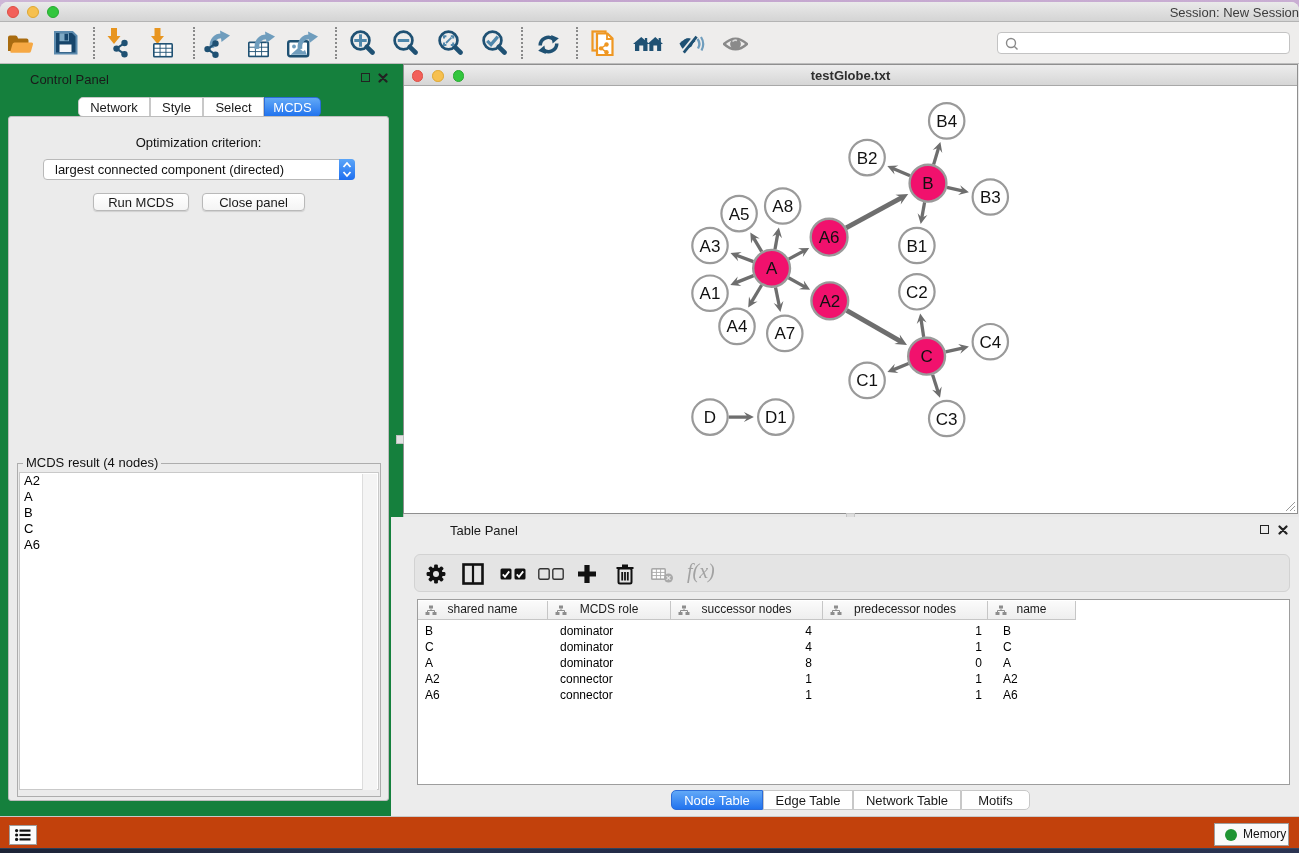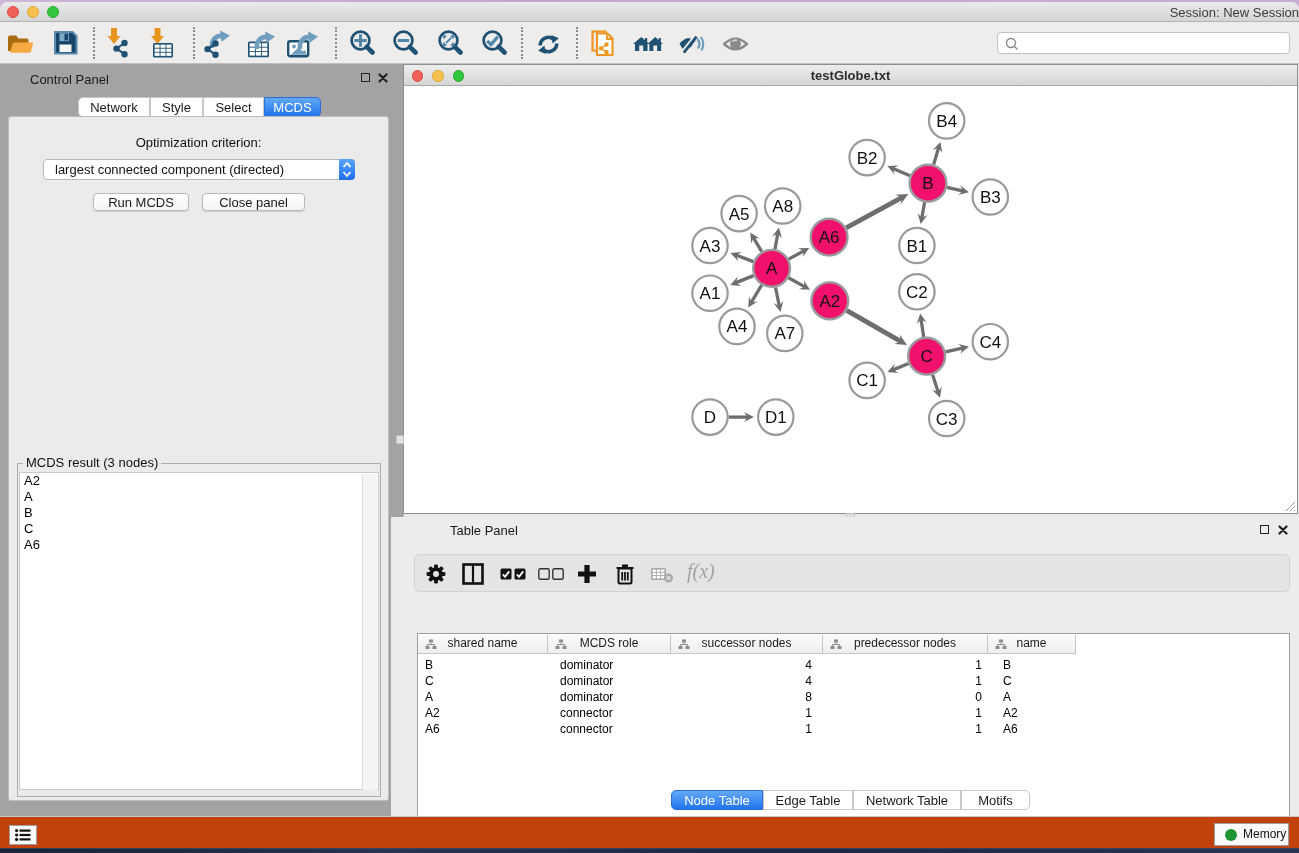--- a/index.html
+++ b/index.html
@@ -6,39 +6,39 @@
 .abs { position:absolute; }
 #purple { left:0; top:0; width:1299px; height:14px; background:linear-gradient(90deg,#cdb6d6,#c3a4ce 40%,#c9aed3); }
 #app { left:0; top:2px; width:1299px; height:846px; background:#ebebeb; border-radius:8px 8px 0 0; }
 #titlebar { position:absolute; left:0; top:0; width:1299px; height:20px; background:linear-gradient(#eaeaea,#d4d4d4); border-radius:8px 8px 0 0; border-bottom:1px solid #b4b4b4; }
 #titlebar .t { position:absolute; left:0; right:0; top:3px; text-align:right; font-size:13px; color:#3c3c3c; }
 .light { position:absolute; width:12px; height:12px; border-radius:50%; top:4px; }
 #toolbar { position:absolute; left:0; top:20px; width:1299px; height:42px; background:#eeedec; border-bottom:1px solid #bdbdbd; }
 .vsep { position:absolute; top:5px; height:32px; border-left:2px dotted #8a8a8a; }
 #search { position:absolute; left:997px; top:10px; width:293px; height:22px; background:#fff; border:1px solid #c3c3c3; border-radius:4px; }
 #main { position:absolute; left:0; top:62px; width:1299px; height:752px; background:#e9e9e9; }
-#cpanel { position:absolute; left:0; top:0; width:404px; height:752px; background:#a3a3a3; border-right:1px solid #c0c0c0; }
+#cpanel { position:absolute; left:0; top:0; width:404px; height:752px; background:#15803d; border-right:1px solid #c0c0c0; }
 .paneltitle { font-size:13px; color:#1a1a1a; }
 #tabbar { position:absolute; left:78px; top:33px; width:243px; height:20px;padding-left:26px; }
 .seg { position:absolute; top:0; height:20px; background:#fff; border:1px solid #c8c8c8; font-size:13px; color:#1a1a1a; text-align:center; line-height:19px; }
 .seg.sel { background:linear-gradient(#62a9f7,#2173ee); color:#fff; border-color:#2b6cd8; }
 #cpcontent { position:absolute; left:8px; top:52px; width:381px; height:685px; background:#ebebeb; border:1px solid #bdbdbd; border-radius:3px; }
 .btn { position:absolute; background:linear-gradient(#ffffff,#f4f4f4); border:1px solid #b9b9b9; border-radius:4px; font-size:13px; color:#1a1a1a; text-align:center; box-shadow:0 1px 1px rgba(0,0,0,0.12); }
 #groupbox { position:absolute; left:8px; top:346px; width:364px; height:334px; border:1px solid #adadad; }
 #grouplab { position:absolute; left:5px; top:-9px; background:#ebebeb; padding:0 3px; font-size:13px; color:#111; }
 #mcdslist { position:absolute; left:1px; top:8px; width:360px; height:318px; background:#fff; border:1px solid #c9c9c9; font-size:13px; color:#000; }
 #mcdslist .li { padding-left:4px; height:16px; line-height:16px; }
 #listsb { position:absolute; right:1px; top:1px; width:15px; height:316px; background:#f4f4f4; border-left:1px solid #ddd; }
 #statusbar { position:absolute; left:0; top:814px; width:1299px; height:32px; background:#c2410c; border-top:1px solid #c9c9c9; }
 #netwin { position:absolute; left:403px; top:0px; width:895px; height:450px; background:#fff; border:1px solid #8f8f8f; }
 #nettitle { position:absolute; left:0; top:0; right:0; height:21px; background:linear-gradient(#ededed,#d6d6d6); border-bottom:1px solid #a8a8a8; }
 #nettitle .t { position:absolute; left:0; right:0; top:3px; text-align:center; font-size:13px; font-weight:bold; color:#2e2e2e; }
 #tablepanel { position:absolute; left:391px; top:453px; width:908px; height:299px; background:#ececec; }
 #tptoolbar { position:absolute; left:23px; top:37px; width:876px; height:38px; background:#e4e4e4; border:1px solid #d2d2d2; border-radius:6px; }
-#tbl { position:absolute; left:26px; top:82px; width:873px; height:186px; background:#fff; border:1px solid #9d9d9d;margin-top:34px; }
+#tbl { position:absolute; left:26px; top:82px; width:873px; height:186px; background:#fff; border:1px solid #9d9d9d; }
 .hcell { position:absolute; top:1px; height:19px; background:linear-gradient(#fbfbfb,#eeeeee); border-right:1px solid #c6c6c6; border-bottom:1px solid #c6c6c6; font-size:12px; color:#1a1a1a; text-align:center; line-height:17px; }
 .trow { position:absolute; left:1px; width:660px; height:16px; font-size:12px; color:#000; }
 .trow span { position:absolute; }
 #bottomtabs { position:absolute; left:280px; top:273px; height:22px; }
 #memlight { position:absolute; left:1214px; top:6px; width:75px; height:23px; background:#fafafa; border:1px solid #9e9e9e; font-size:12px; color:#111; }
 </style></head>
 <body>
 <div id="purple" class="abs"></div>
 <div class="abs" style="left:0;top:848px;width:1299px;height:1px;background:#3d5671;opacity:0.55;"></div>
 <div id="app" class="abs">
@@ -199,21 +199,21 @@
             <div style="position:absolute;left:11px;top:2px;font-size:13px;color:#111;">largest connected component (directed)</div>
             <div style="position:absolute;right:-1px;top:-1px;width:16px;height:21px;background:linear-gradient(#5ba5f8,#1e6ff0);border-radius:0 4px 4px 0;"><svg width="16" height="21" viewBox="0 0 16 21">
                 <path d="M4.5 8 L8 4 L11.5 8" fill="none" stroke="#fff" stroke-width="1.8"></path>
                 <path d="M4.5 13 L8 17 L11.5 13" fill="none" stroke="#fff" stroke-width="1.8"></path>
               </svg></div>
           </div>
           <div class="abs" style="left:0;right:0;top:18px;text-align:center;font-size:13px;color:#111;">Optimization criterion:</div>
           <div class="btn" style="left:84px;top:76px;width:96px;height:18px;line-height:17px;">Run MCDS</div>
           <div class="btn" style="left:193px;top:76px;width:103px;height:18px;line-height:17px;">Close panel</div>
           <div id="groupbox">
-            <div id="grouplab">MCDS result (3 nodes)</div>
+            <div id="grouplab">MCDS result (4 nodes)</div>
             <div id="mcdslist">
               <div class="li">A2</div>
               <div class="li">A</div>
               <div class="li">B</div>
               <div class="li">C</div>
               <div class="li">A6</div>
               <div id="listsb"></div>
             </div>
           </div>
         </div>

